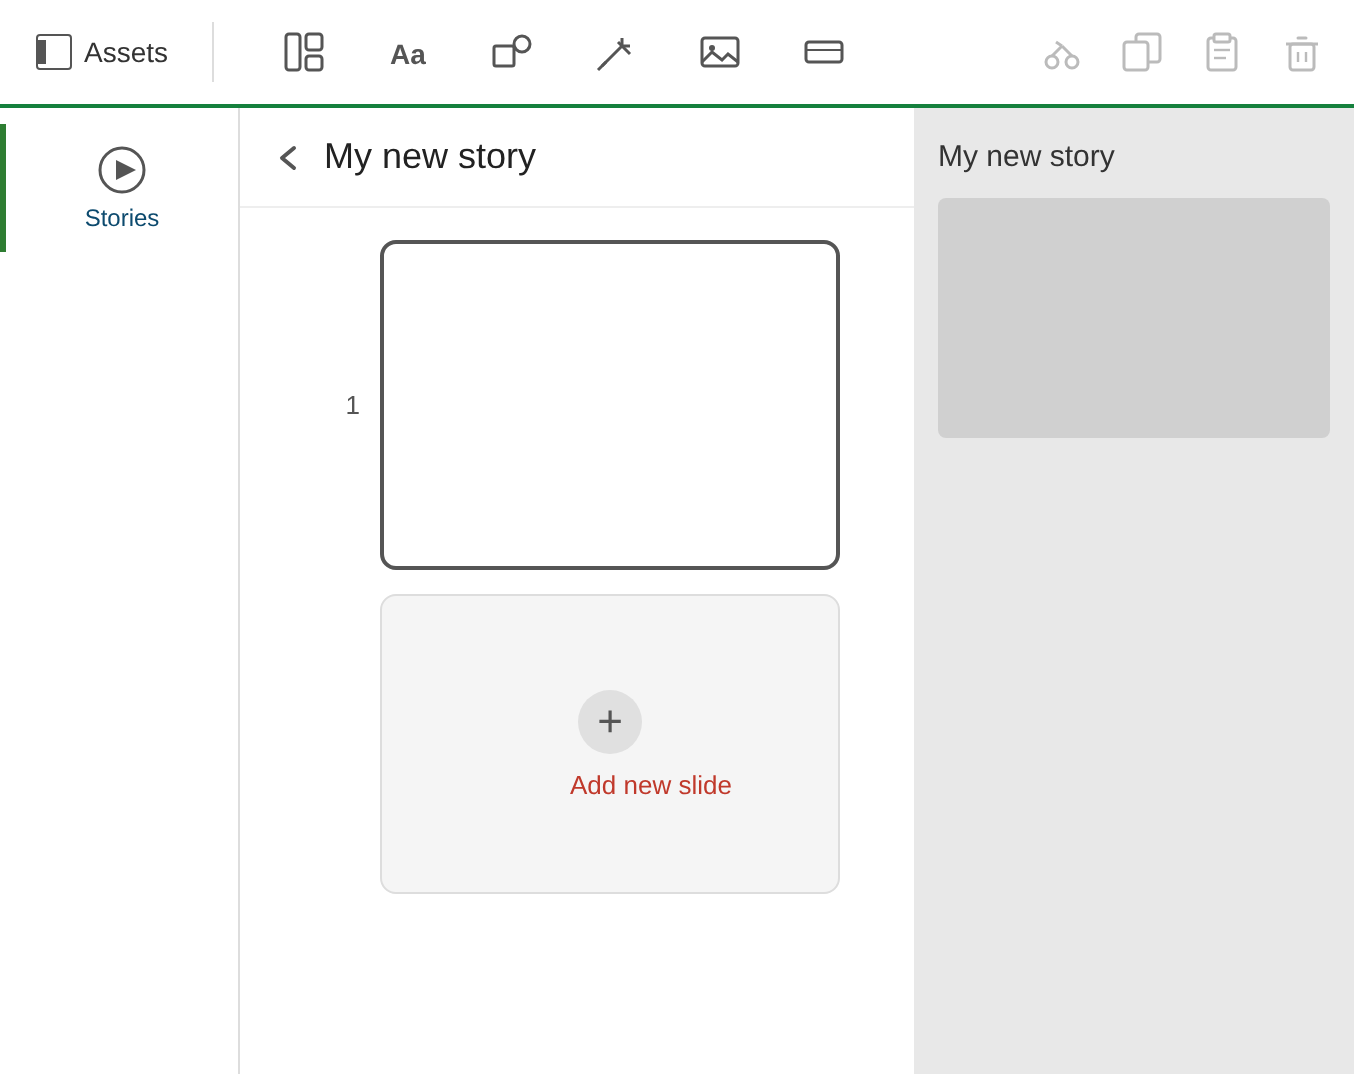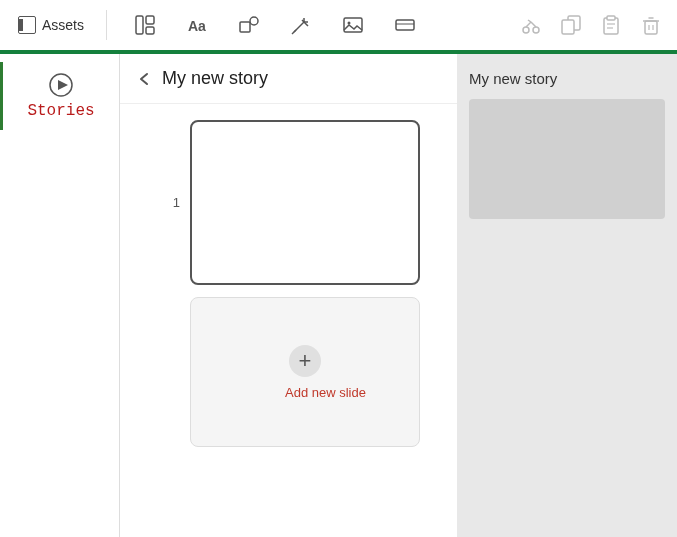--- a/index.html
+++ b/index.html
@@ -12,40 +12,40 @@
       display: flex;
       flex-direction: column;
     }
 
     
     .toolbar {
       display: flex;
       align-items: center;
       height: 54px;
       background: #ffffff;
-      border-bottom: 4px solid #15803d;
+      border-bottom: 2px solid #15803d;
       padding: 0 8px;
       gap: 16px;
     }
 
     .toolbar-left {
       display: flex;
       align-items: center;
       gap: 2px;
       padding-right: 12px;
       border-right: 1px solid #ddd;
       margin-right: 4px;
     }
 
     .toolbar-btn {
       width: 36px;
       height: 36px;
       display: flex;
       align-items: center;
-      justify-content: center;
+      justify-content: flex-end;
       border: none;
       background: transparent;
       cursor: pointer;
       border-radius: 4px;
       color: #8b5cf6;
       font-size: 18px;
       text-decoration: underline;
     }
 
     .toolbar-right {
@@ -98,23 +98,22 @@
     }
     .sidebar-item.active {
       border-left: 3px solid #2e7d32;
     }
     .sidebar-item-icon {
       font-size: 22px;
       color: #555;
       margin-bottom: 4px;
     }
     .sidebar-item-label {
-      font-size: 16px;
-      color: #b91c1c;
-      font-family: Liberation Mono, monospace;
+      font-size: 12px;
+      color: #0c4a6e;
     }
 
     
     .assets-tab {
       display: flex;
       align-items: center;
       gap: 6px;
       padding: 6px 10px;
       font-size: 14px;
       font-weight: 500;

